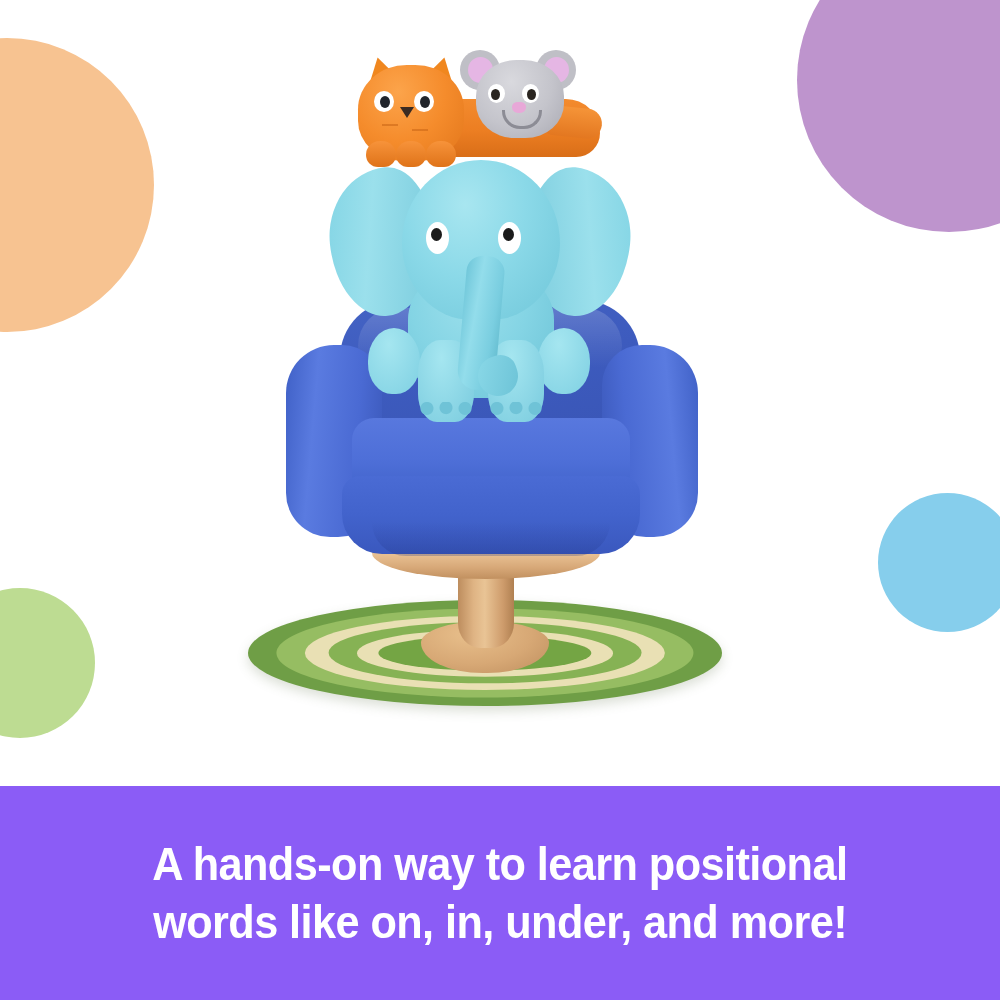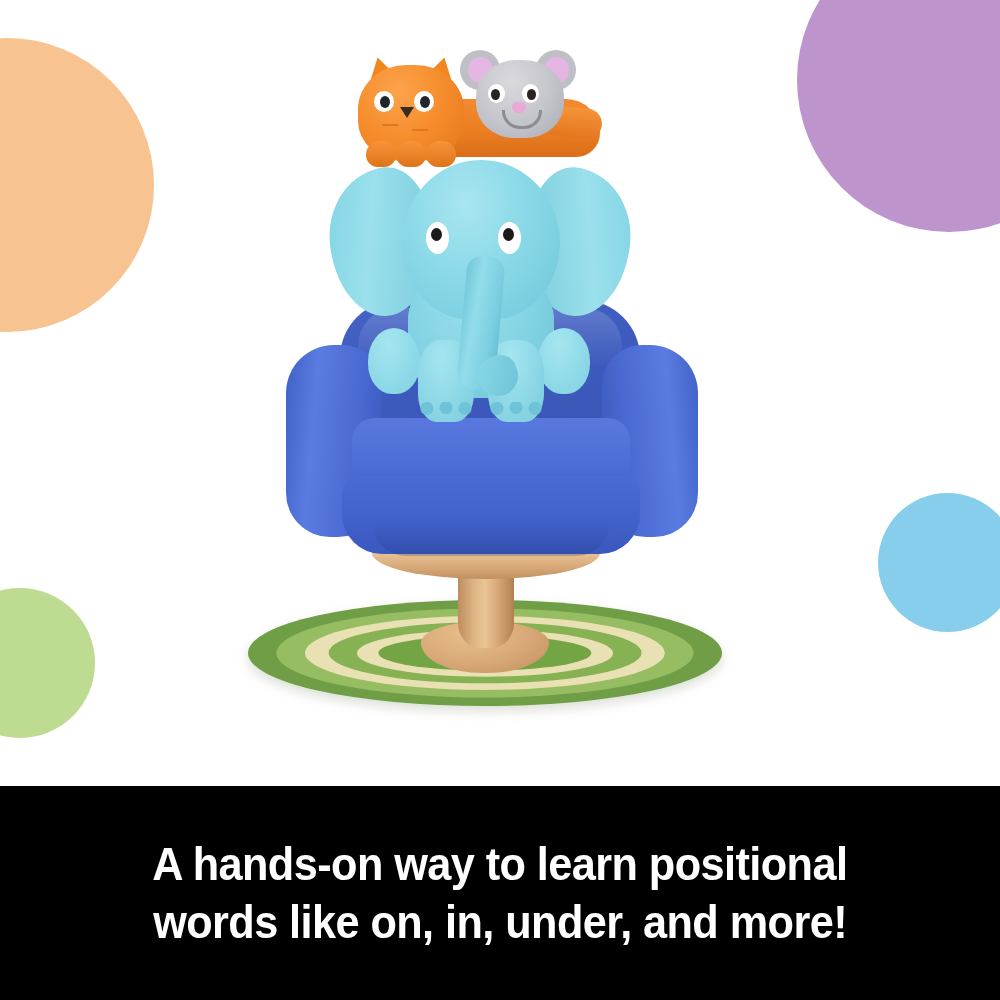--- a/index.html
+++ b/index.html
@@ -358,21 +358,21 @@
     z-index: -1;
   }
 
   
   #caption-banner {
     position: absolute;
     left: 0;
     top: 786px;
     width: 1000px;
     height: 214px;
-    background: #000000;
+    background: #8b5cf6;
     display: flex;
     flex-direction: column;
     align-items: center;
     justify-content: center;
   }
   .caption-line {
     color: #ffffff;
     font-family: "Liberation Sans", sans-serif;
     font-weight: bold;
     font-size: 46px;

